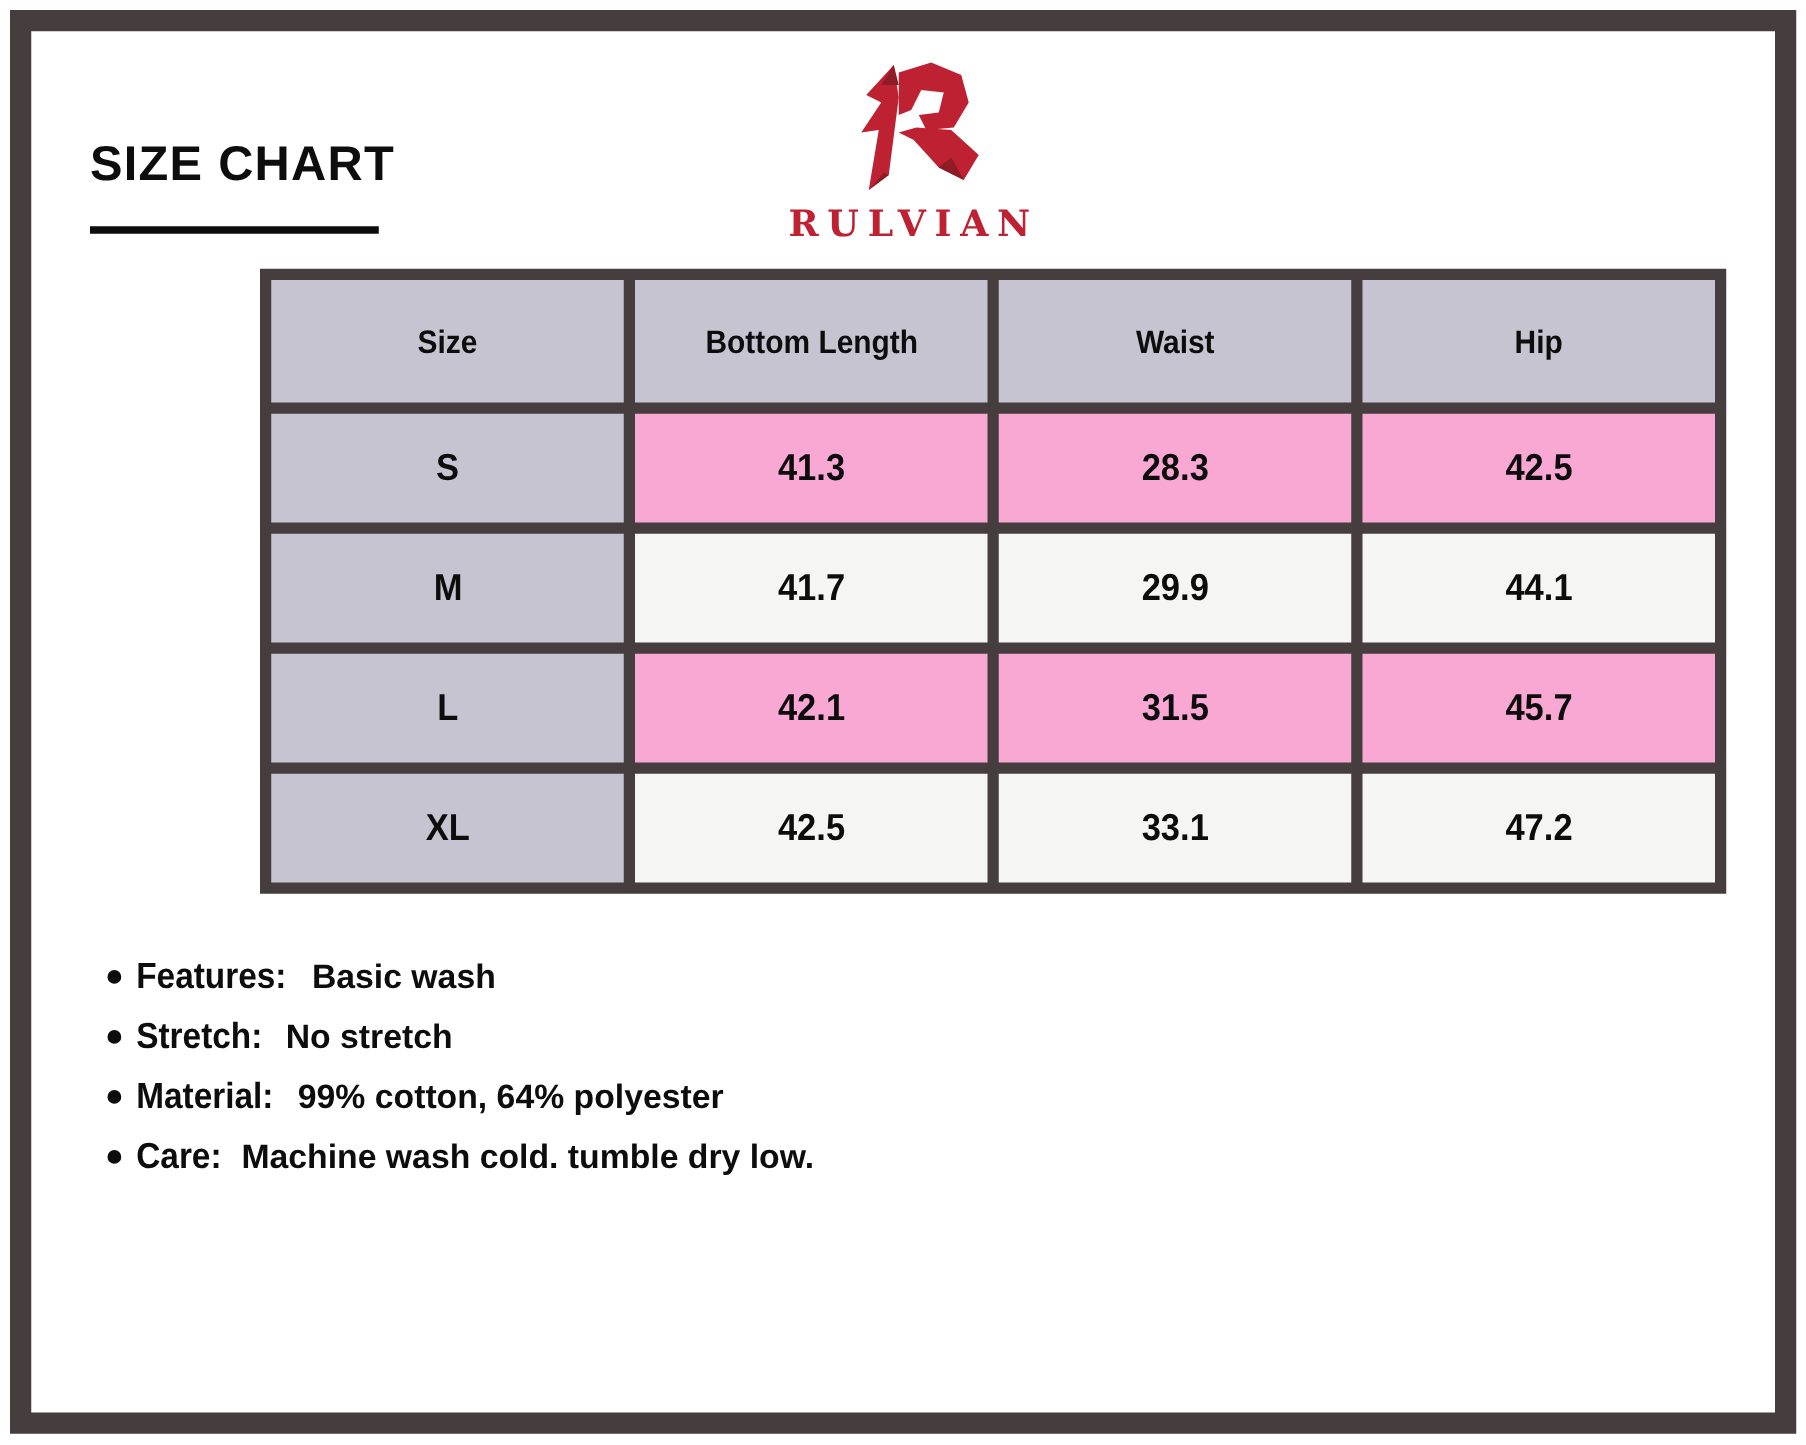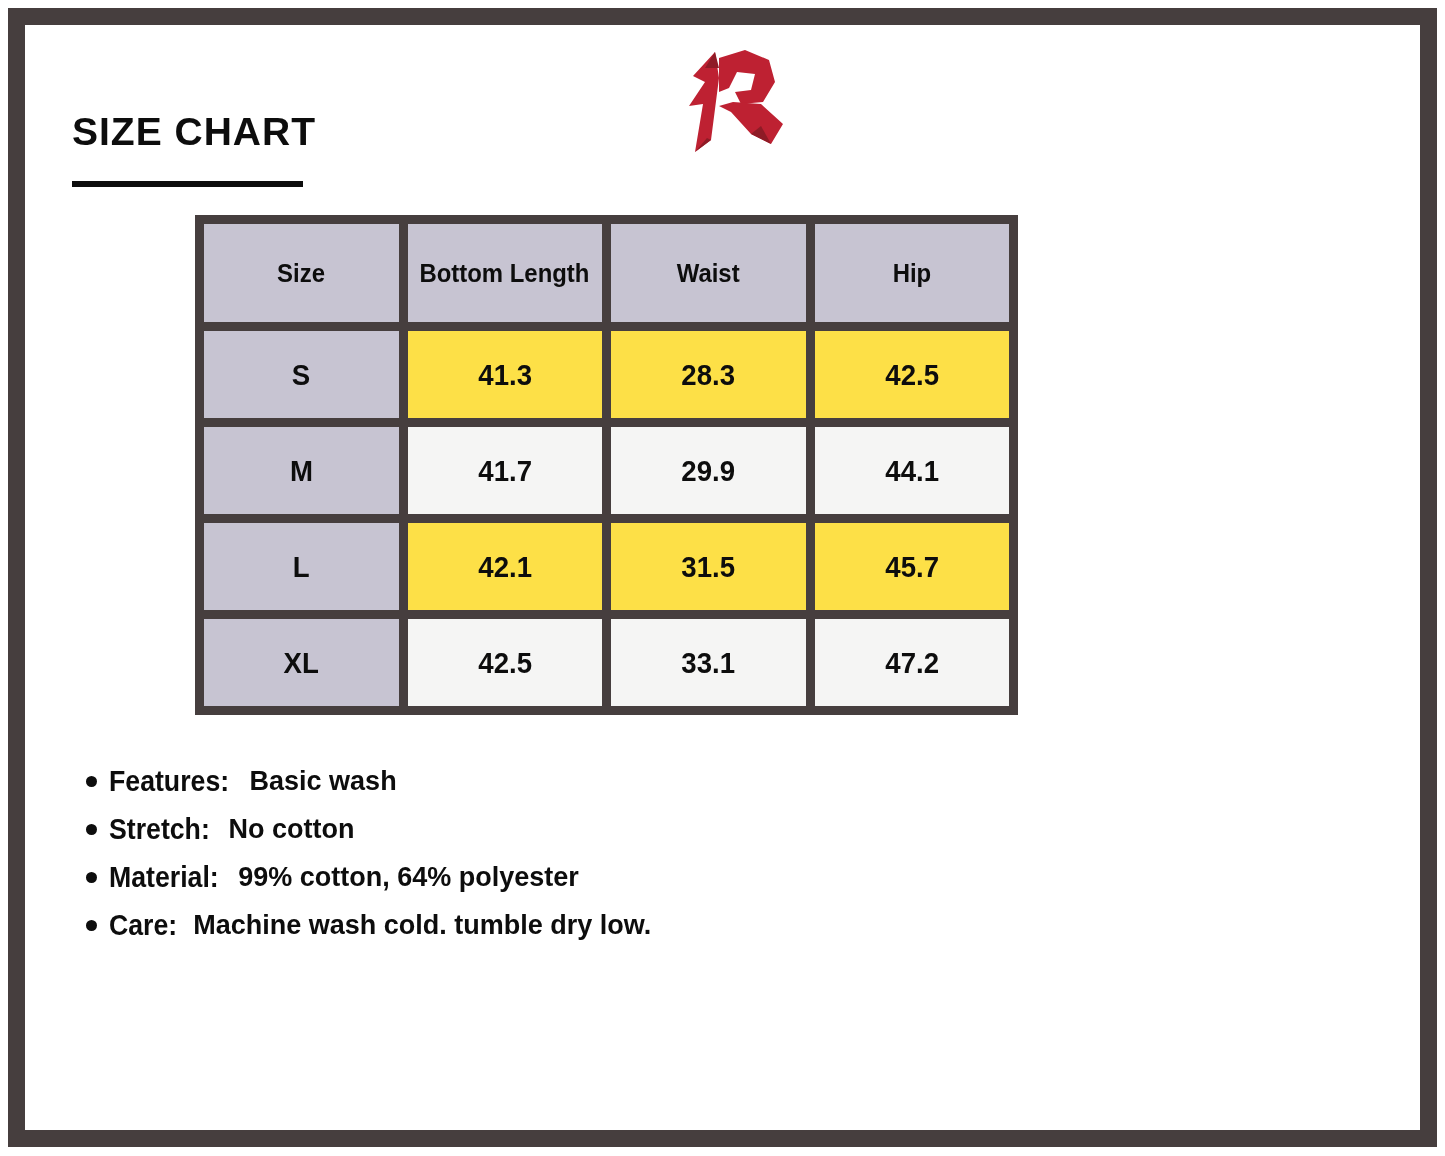--- a/index.html
+++ b/index.html
@@ -44,38 +44,38 @@
   .brand-name{
     margin-top:2px;
     font-family:"DejaVu Serif", serif;
     font-weight:bold;
     font-size:29px;
     letter-spacing:7px;
     color:var(--brand-red);
     white-space:nowrap;
   }
   table.size-table{
-    position:absolute;left:195px;top:215px;
-    width:823px;
+    position:absolute;left:208px;top:215px;
+    width:1173px;
     table-layout:fixed;
     border-collapse:separate;
     border-spacing:9px;
     background:var(--table-border);
   }
   table.size-table th, table.size-table td{
     text-align:center;vertical-align:middle;
     font-weight:bold;color:var(--text);
     padding:0;overflow:hidden;
   }
   table.size-table th{
     height:98px;background:var(--header-cell-bg);font-size:26px;
   }
   table.size-table td{height:87px;font-size:30px;}
   td.size-cell{background:var(--size-cell-bg);}
-  tr.row-white td.val-cell{background:#fde047;}
+  tr.row-white td.val-cell{background:#f9a8d4;}
   tr.row-alt td.val-cell{background:var(--row-alt-bg);margin-top:48px;}
   .cond{display:inline-block;transform:scaleX(0.92);transform-origin:center;white-space:nowrap;}
   .details{
     position:absolute;left:70px;top:748px;
     list-style:none;margin:16px;padding:0;
   }
   .details li{
     display:flex;align-items:center;
     height:34px;margin-bottom:14px;
   }
@@ -108,20 +108,21 @@
         <polygon points="40,4 18,28 30,34 14,58 28,56 20,104 36,92 44,30"></polygon>
         <path d="M44,10 L70,2 L94,12 L100,34 L88,54 L66,56 L60,44 L76,42 L80,26 L62,24 L54,40 L44,44 Z"></path>
         <polygon points="58,54 86,56 108,76 96,96 76,86 56,64 44,58"></polygon>
       </g>
       <g fill="#8E1B26">
         <polygon points="40,4 30,20 44,20"></polygon>
         <polygon points="96,96 86,78 76,86"></polygon>
         <polygon points="20,104 32,90 36,92"></polygon>
       </g>
     </svg>
+    <div class="brand-name">RULVIAN</div>
   </div>
 
   <table class="size-table">
     <thead>
       <tr>
         <th><span class="cond">Size</span></th>
         <th><span class="cond">Bottom Length</span></th>
         <th><span class="cond">Waist</span></th>
         <th><span class="cond">Hip</span></th>
       </tr>
@@ -156,21 +157,21 @@
 
   <ul class="details">
     <li>
       <span class="dot"></span>
       <span class="label">Features:</span>
       <span class="value">Basic wash</span>
     </li>
     <li>
       <span class="dot"></span>
       <span class="label">Stretch:</span>
-      <span class="value">No cotton</span>
+      <span class="value">No stretch</span>
     </li>
     <li>
       <span class="dot"></span>
       <span class="label">Material:</span>
       <span class="value">99% cotton, 64% polyester</span>
     </li>
     <li>
       <span class="dot"></span>
       <span class="label">Care:</span>
       <span class="value">Machine wash cold. tumble dry low.</span>

